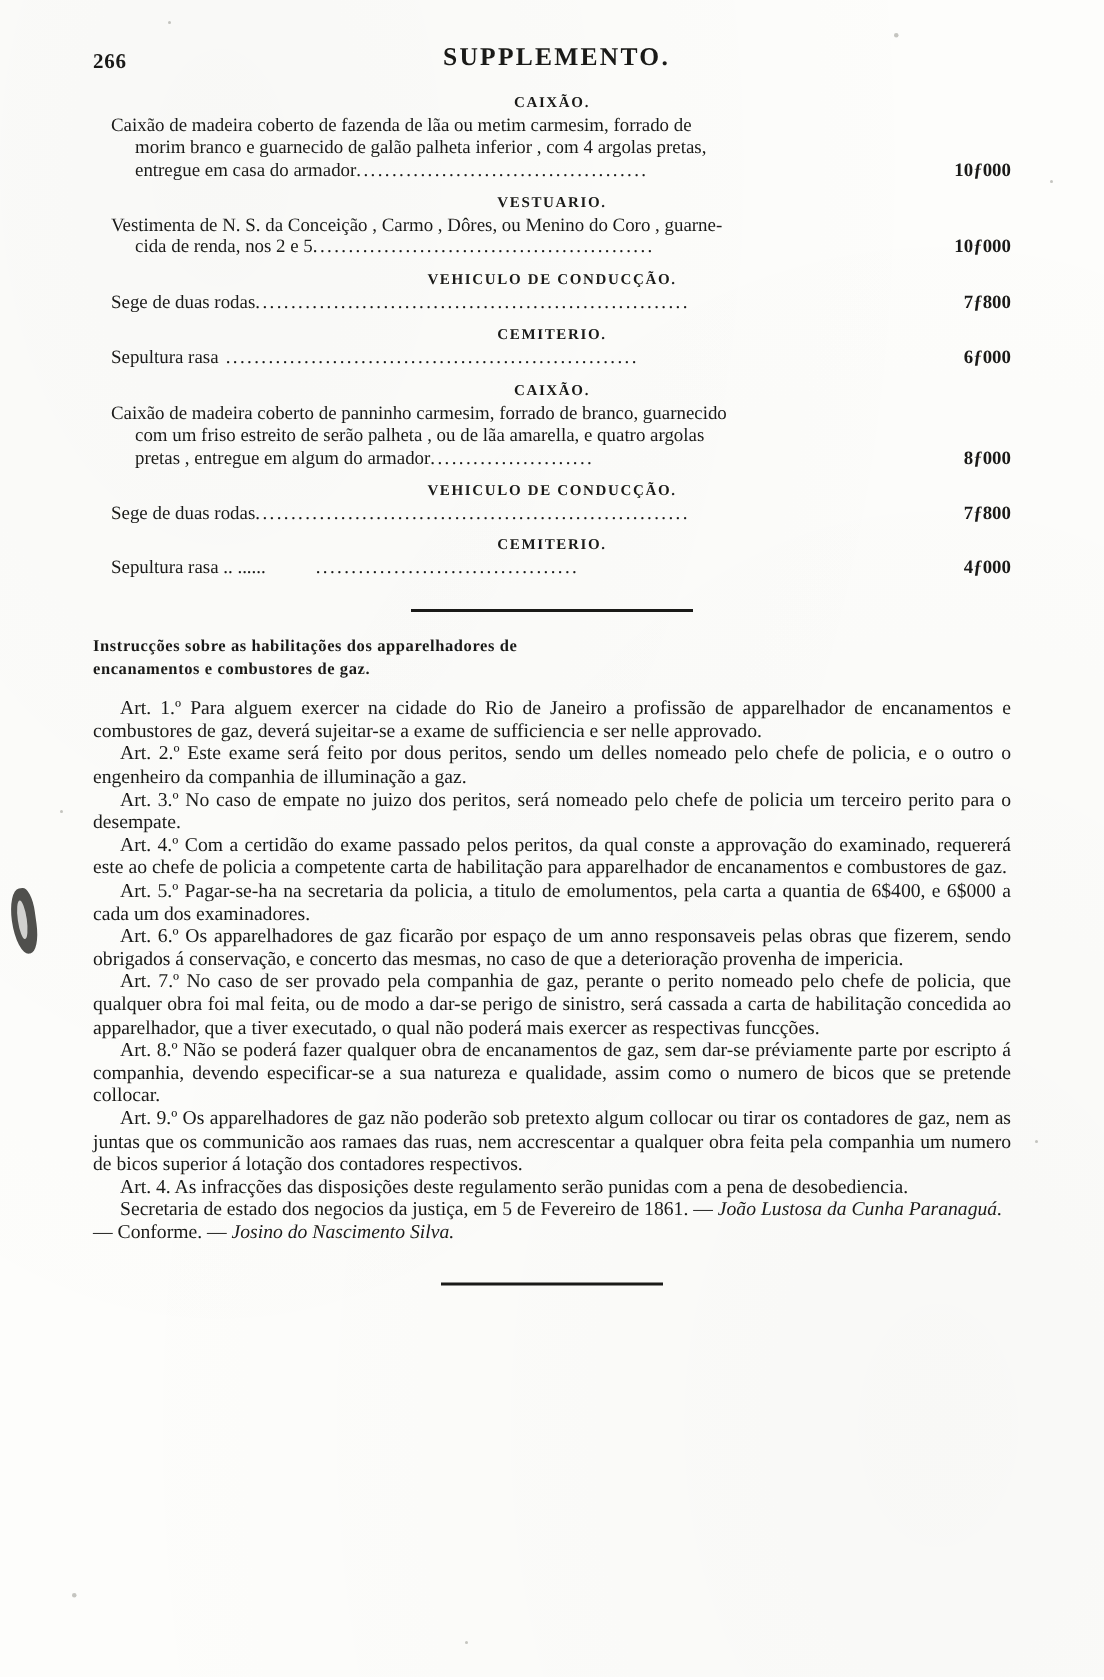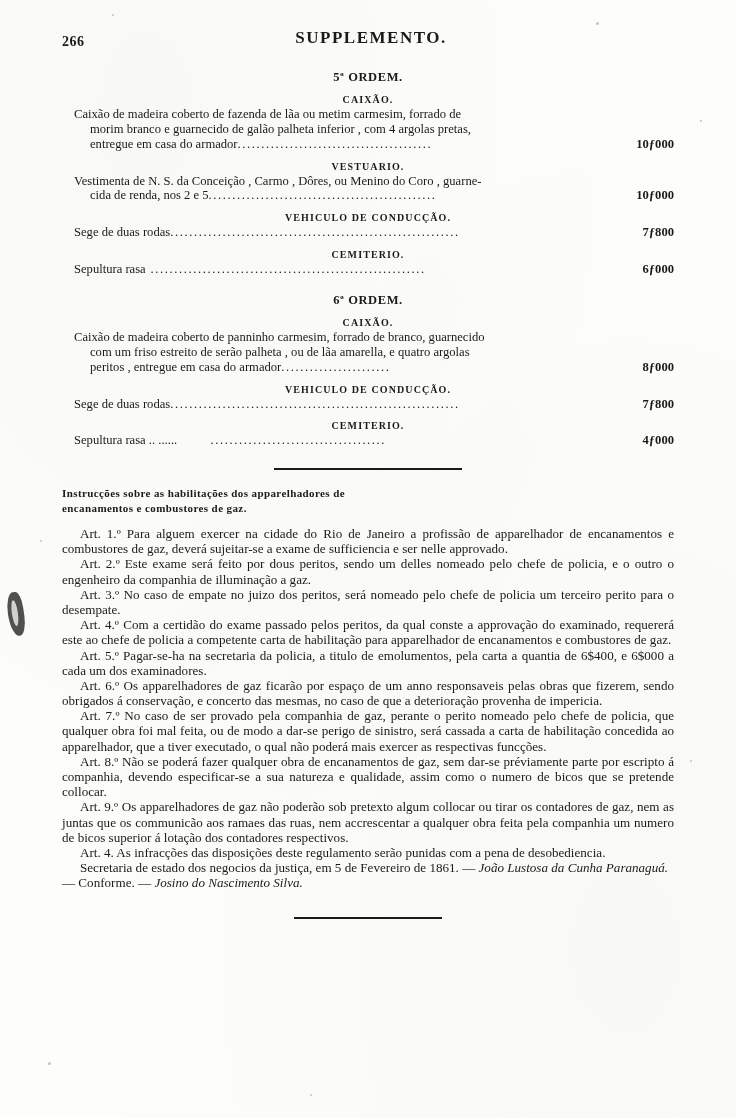--- a/index.html
+++ b/index.html
@@ -187,21 +187,20 @@
 
   <div class="blob"></div>
 
   <div class="content">
 
     <div class="header-row">
       <div class="folio">266</div>
       <div class="head-title">SUPPLEMENTO.</div>
     </div>
 
-    <div class="ordem">5ª ORDEM.</div>
 
     <div class="subhead">CAIXÃO.</div>
     <div class="entry">
       <span class="ind">Caixão de madeira coberto de fazenda de lãa ou metim carmesim, forrado de</span>
       <span class="ind hang">morim branco e guarnecido de galão palheta inferior , com 4 argolas pretas,</span>
       <span class="ind hang"><span>entregue em casa do armador</span><span class="leader">.........................................</span></span>
       <span class="price b1">10ƒ000</span>
     </div>
 
     <div class="subhead">VESTUARIO.</div>
@@ -216,27 +215,26 @@
       <span class="ind"><span>Sege de duas rodas</span><span class="leader">.............................................................</span></span>
       <span class="price b1">7ƒ800</span>
     </div>
 
     <div class="subhead">CEMITERIO.</div>
     <div class="entry">
       <span class="ind"><span>Sepultura rasa</span><span class="leader"> ..........................................................</span></span>
       <span class="price b1">6ƒ000</span>
     </div>
 
-    <div class="ordem">6ª ORDEM.</div>
 
     <div class="subhead">CAIXÃO.</div>
     <div class="entry">
       <span class="ind">Caixão de madeira coberto de panninho carmesim, forrado de branco, guarnecido</span>
       <span class="ind hang">com um friso estreito de serão palheta , ou de lãa amarella, e quatro argolas</span>
-      <span class="ind hang"><span>peritos , entregue em casa do armador</span><span class="leader">.......................</span></span>
+      <span class="ind hang"><span>pretas , entregue em algum do armador</span><span class="leader">.......................</span></span>
       <span class="price b1">8ƒ000</span>
     </div>
 
     <div class="subhead">VEHICULO DE CONDUCÇÃO.</div>
     <div class="entry">
       <span class="ind"><span>Sege de duas rodas</span><span class="leader">.............................................................</span></span>
       <span class="price b1">7ƒ800</span>
     </div>
 
     <div class="subhead">CEMITERIO.</div>

